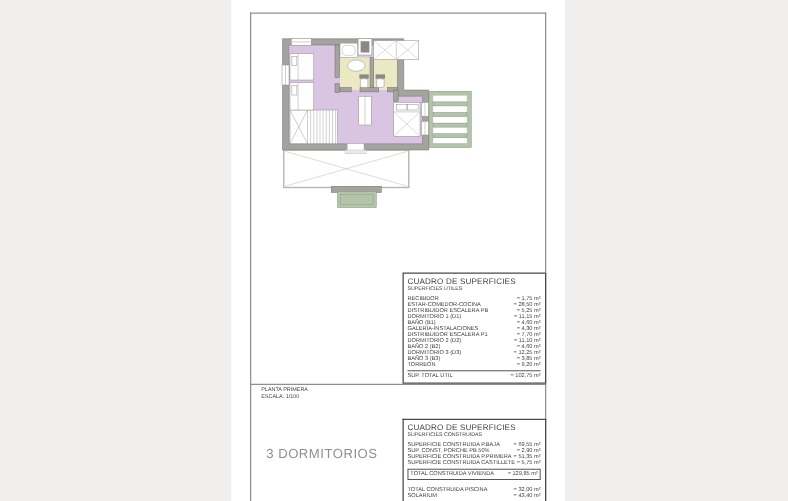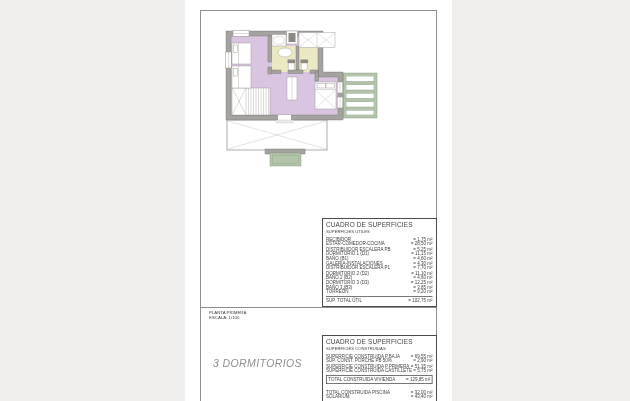--- a/index.html
+++ b/index.html
@@ -26,21 +26,21 @@
   .tbl-total{display:flex;justify-content:space-between;font-size:6px;line-height:11px;
              border-top:1px solid var(--table-border,#4a4a4a);margin-top:auto;white-space:nowrap;}
   .total-box{display:flex;justify-content:space-between;font-size:6px;line-height:10px;
              border:1px solid var(--table-border,#4a4a4a);margin:2px 0 8px 0;padding:0 2px;white-space:nowrap;}
 
   
   .stamp{position:absolute;left:209px;top:310px;width:130px;}
   .stamp-in{transform:scale(.75);transform-origin:0 0;font-size:5.8px;line-height:6.6px;
             color:var(--text,#3f3f3f);white-space:nowrap;}
   .caption{position:absolute;left:200px;top:357px;width:115px;text-align:center;
-           font-size:10.5px;letter-spacing:.4px;color:var(--caption,#8f8f8f);font-style:italic;}
+           font-size:10.5px;letter-spacing:.4px;color:var(--caption,#8f8f8f);}
 
   
   .f-wall{fill:var(--wall,#a5a3a0);stroke:#6e6c66;stroke-width:.4;}
   .f-room{fill:var(--room,#d9c5e2);}
   .f-bath{fill:var(--bath,#ebe8c4);}
   .f-green{fill:var(--green,#b3c4ab);stroke:#7d9378;stroke-width:.4;}
   .furn{fill:#fff;stroke:#8f8d88;stroke-width:.4;}
   .ln{stroke:#96948f;stroke-width:.35;fill:none;}
   .lt{stroke:#c9c7c4;stroke-width:.5;fill:none;}
   .terr{fill:#fff;stroke:#b7b5b2;stroke-width:1.1;}

